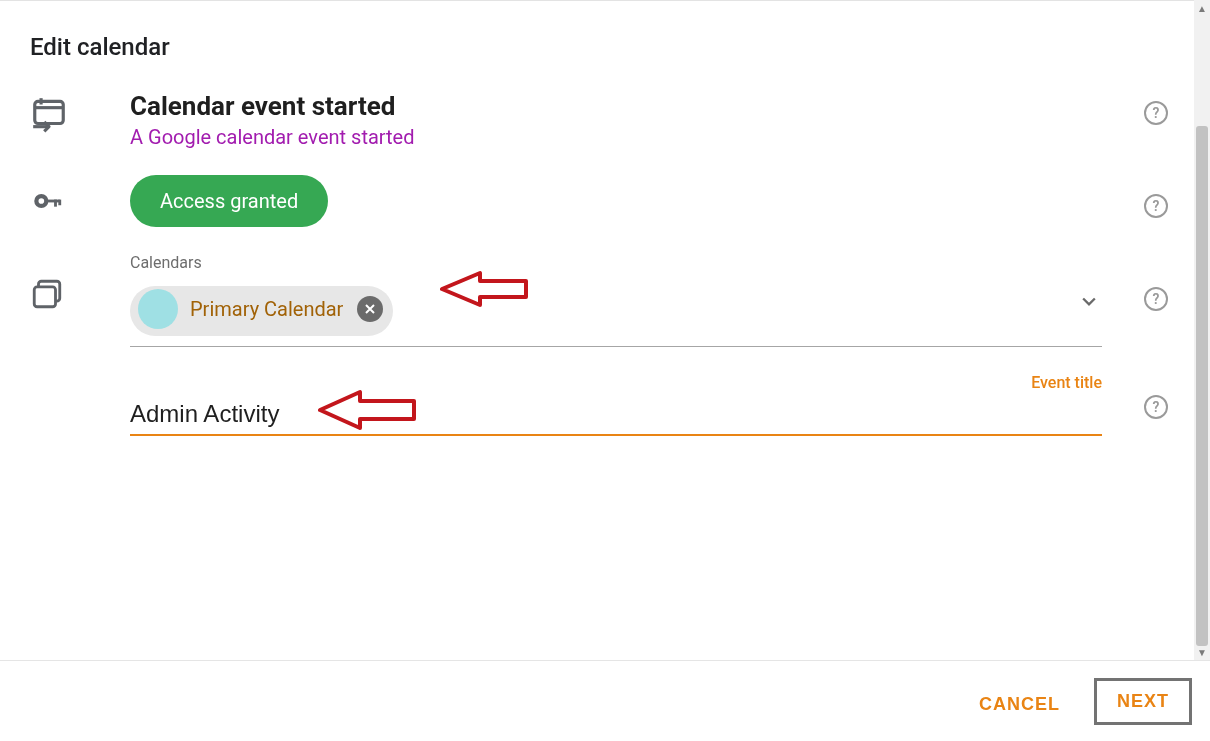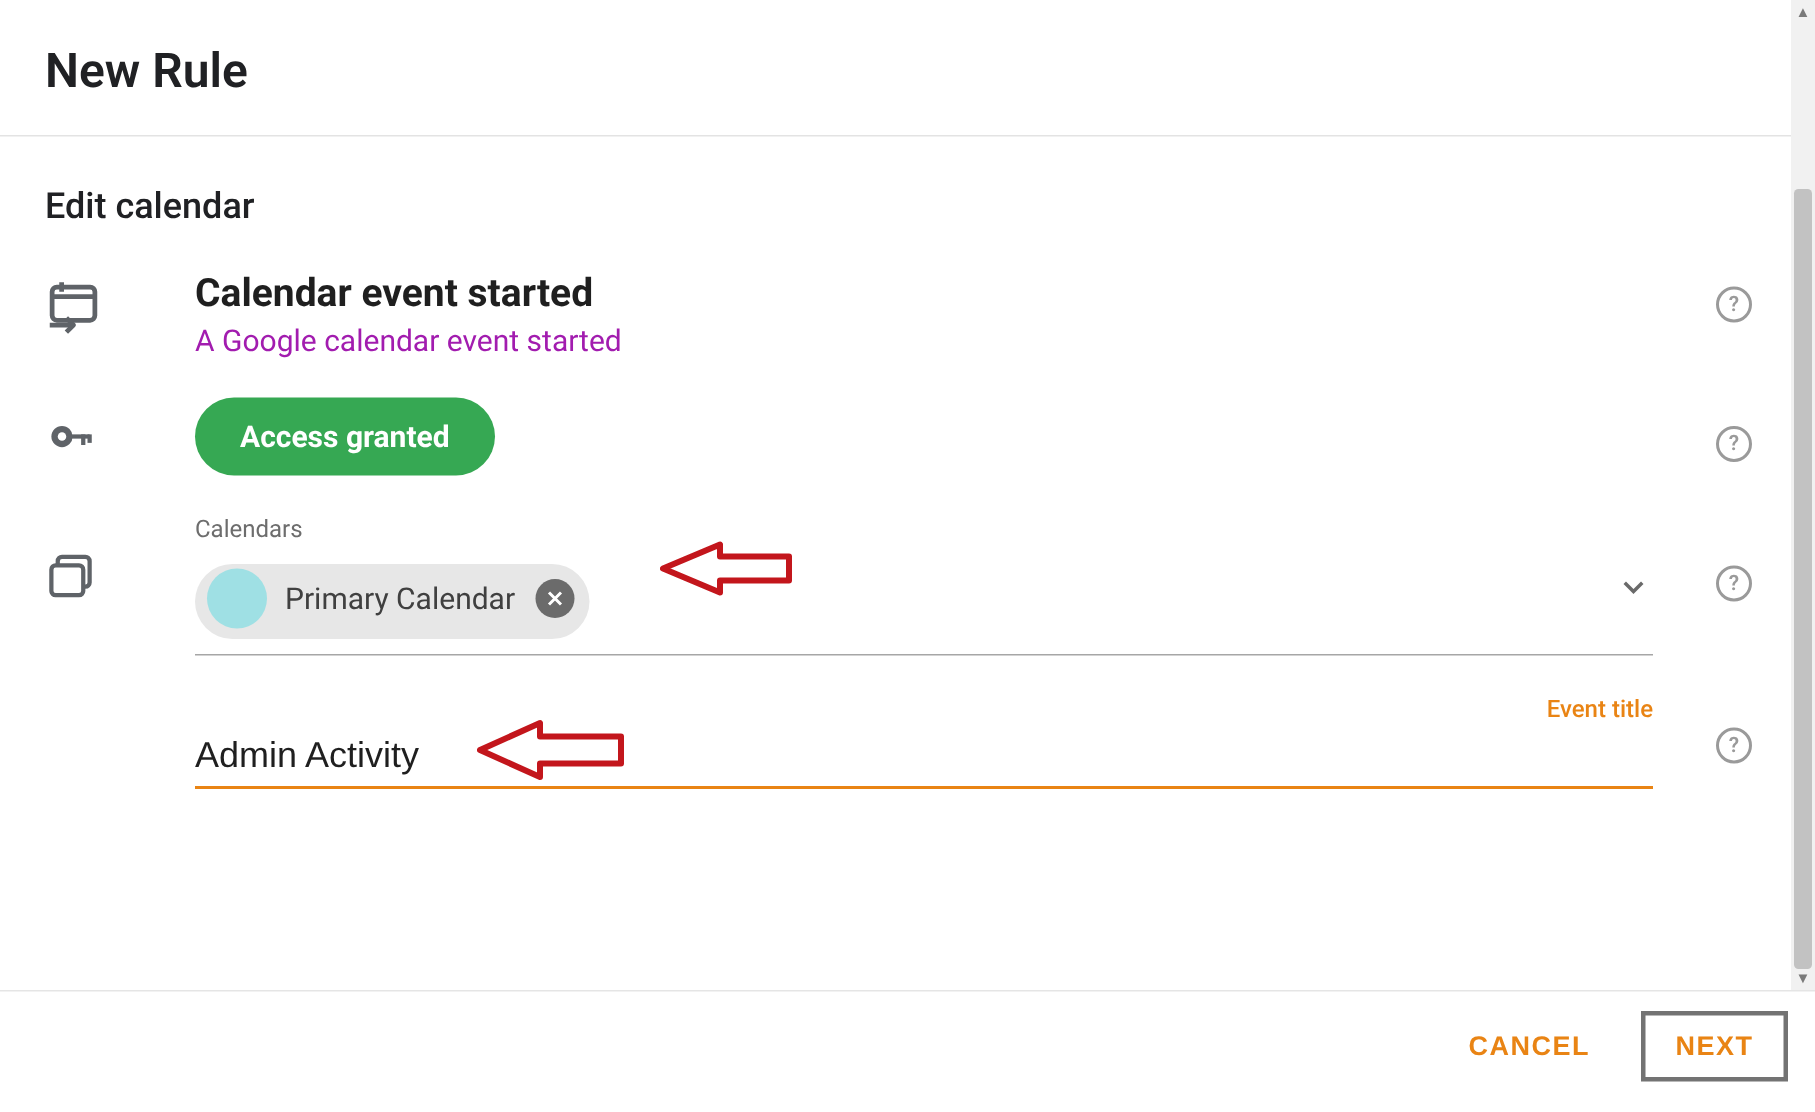--- a/index.html
+++ b/index.html
@@ -36,61 +36,58 @@
 
     .trigger-title { font-size:26px; font-weight:700; color:#1f1f1f; }
     .trigger-sub { font-size:20px; color:#a21caf; margin-top:4px; }
 
     .icon-area svg { width:38px; height:38px; }
     .icon-area.small svg { width:34px; height:34px; }
 
     .help-icon { width:24px; height:24px; border:2px solid #9a9a9a; border-radius:50%; display:flex; align-items:center; justify-content:center; color:#9a9a9a; font-size:14px; font-weight:600; cursor:pointer; }
 
     
-    .pill { display:inline-flex; align-items:center; height:52px; padding:0 30px; border-radius:26px; background:#36a853; color:#fff; font-size:20px; font-weight:700; }
+    .pill { display:inline-flex; align-items:center; height:52px; padding:0 30px; border-radius:26px; background:#36a853; color:#fff; font-size:20px; font-weight:400; }
 
     
     .field-label { font-size:16px; color:#6d6d6d; margin-bottom:8px; }
     .field-select { position:relative; border-bottom:1px solid #a6a6a6; padding:6px 30px 10px 0; min-height:50px; display:flex; align-items:center; }
-    .chip { display:inline-flex; align-items:center; background:#e7e7e7; color:#404040; border-radius:26px; height:50px; padding:0 10px 4px 8px; font-size:20px; }
+    .chip { display:inline-flex; align-items:center; background:#e7e7e7; color:#a16207; border-radius:26px; height:50px; padding:0 10px 4px 8px; font-size:20px; }
     .chip .swatch { width:40px; height:40px; border-radius:50%; background:#9fe0e4; margin-right:12px; }
     .chip .chip-x { width:26px; height:26px; border-radius:50%; background:#6b6b6b; color:#fff; display:flex; align-items:center; justify-content:center; font-size:14px; margin-left:14px; cursor:pointer; }
     .field-select .dropdown-arrow { position:absolute; right:6px; top:12px; color:#6a6a6a; cursor:pointer; }
     .field-select .dropdown-arrow svg { width:14px; height:10px; }
 
     
     .field-title-label { font-size:16px; color:#e98414; margin-bottom:4px; font-weight:500;text-align:right; }
     .event-input { width:100%; border:none; border-bottom:2px solid #e98414; background:transparent; font-size:24px; padding:4px 0 6px 0; color:#1f1f1f; outline:none; }
 
     
     .footer-hr { position:absolute; left:0; right:0; height:1px; background:#e5e5e5; top:660px; }
-    .footer { position:absolute; left:0; right:0; top:670px; height:55px; display:flex; align-items:center; justify-content:flex-end; padding-right:18px; }
+    .footer { position:absolute; left:0; right:0; top:670px; height:55px; display:flex; align-items:flex-end; justify-content:flex-end; padding-right:18px; }
     .btn { font-size:18px; font-weight:700; letter-spacing:1px; color:#e98414; background:transparent; border:none; padding:10px 16px; cursor:pointer; }
     .btn.next-outline { border:3px solid #737373; padding:10px 20px; margin-left:18px; }
 
     
     .arrow-annot { position:absolute; pointer-events:none; }
     .arrow-annot svg { display:block; }
   </style>
 </head>
 <body>
 
 <div class="page">
 
   <div class="vscroll">
     <div class="arrow up">▲</div>
     <div class="track">
         <div class="thumb"></div>
       </div>
     <div class="arrow down">▼</div>
   </div>
 
-  <div class="header">
-    <h1>New Rule</h1>
-  </div>
   <div class="hr"></div>
 
   <div class="content">
     <div class="section-title">Edit calendar</div>
 
     <div class="row">
       <div class="lcol icon-area">
         <svg viewBox="0 0 24 24" fill="none" stroke="#5f6368" stroke-width="2">
           <rect x="3" y="4" width="18" height="14" rx="2"></rect>
           <path d="M3 8h18"></path>

